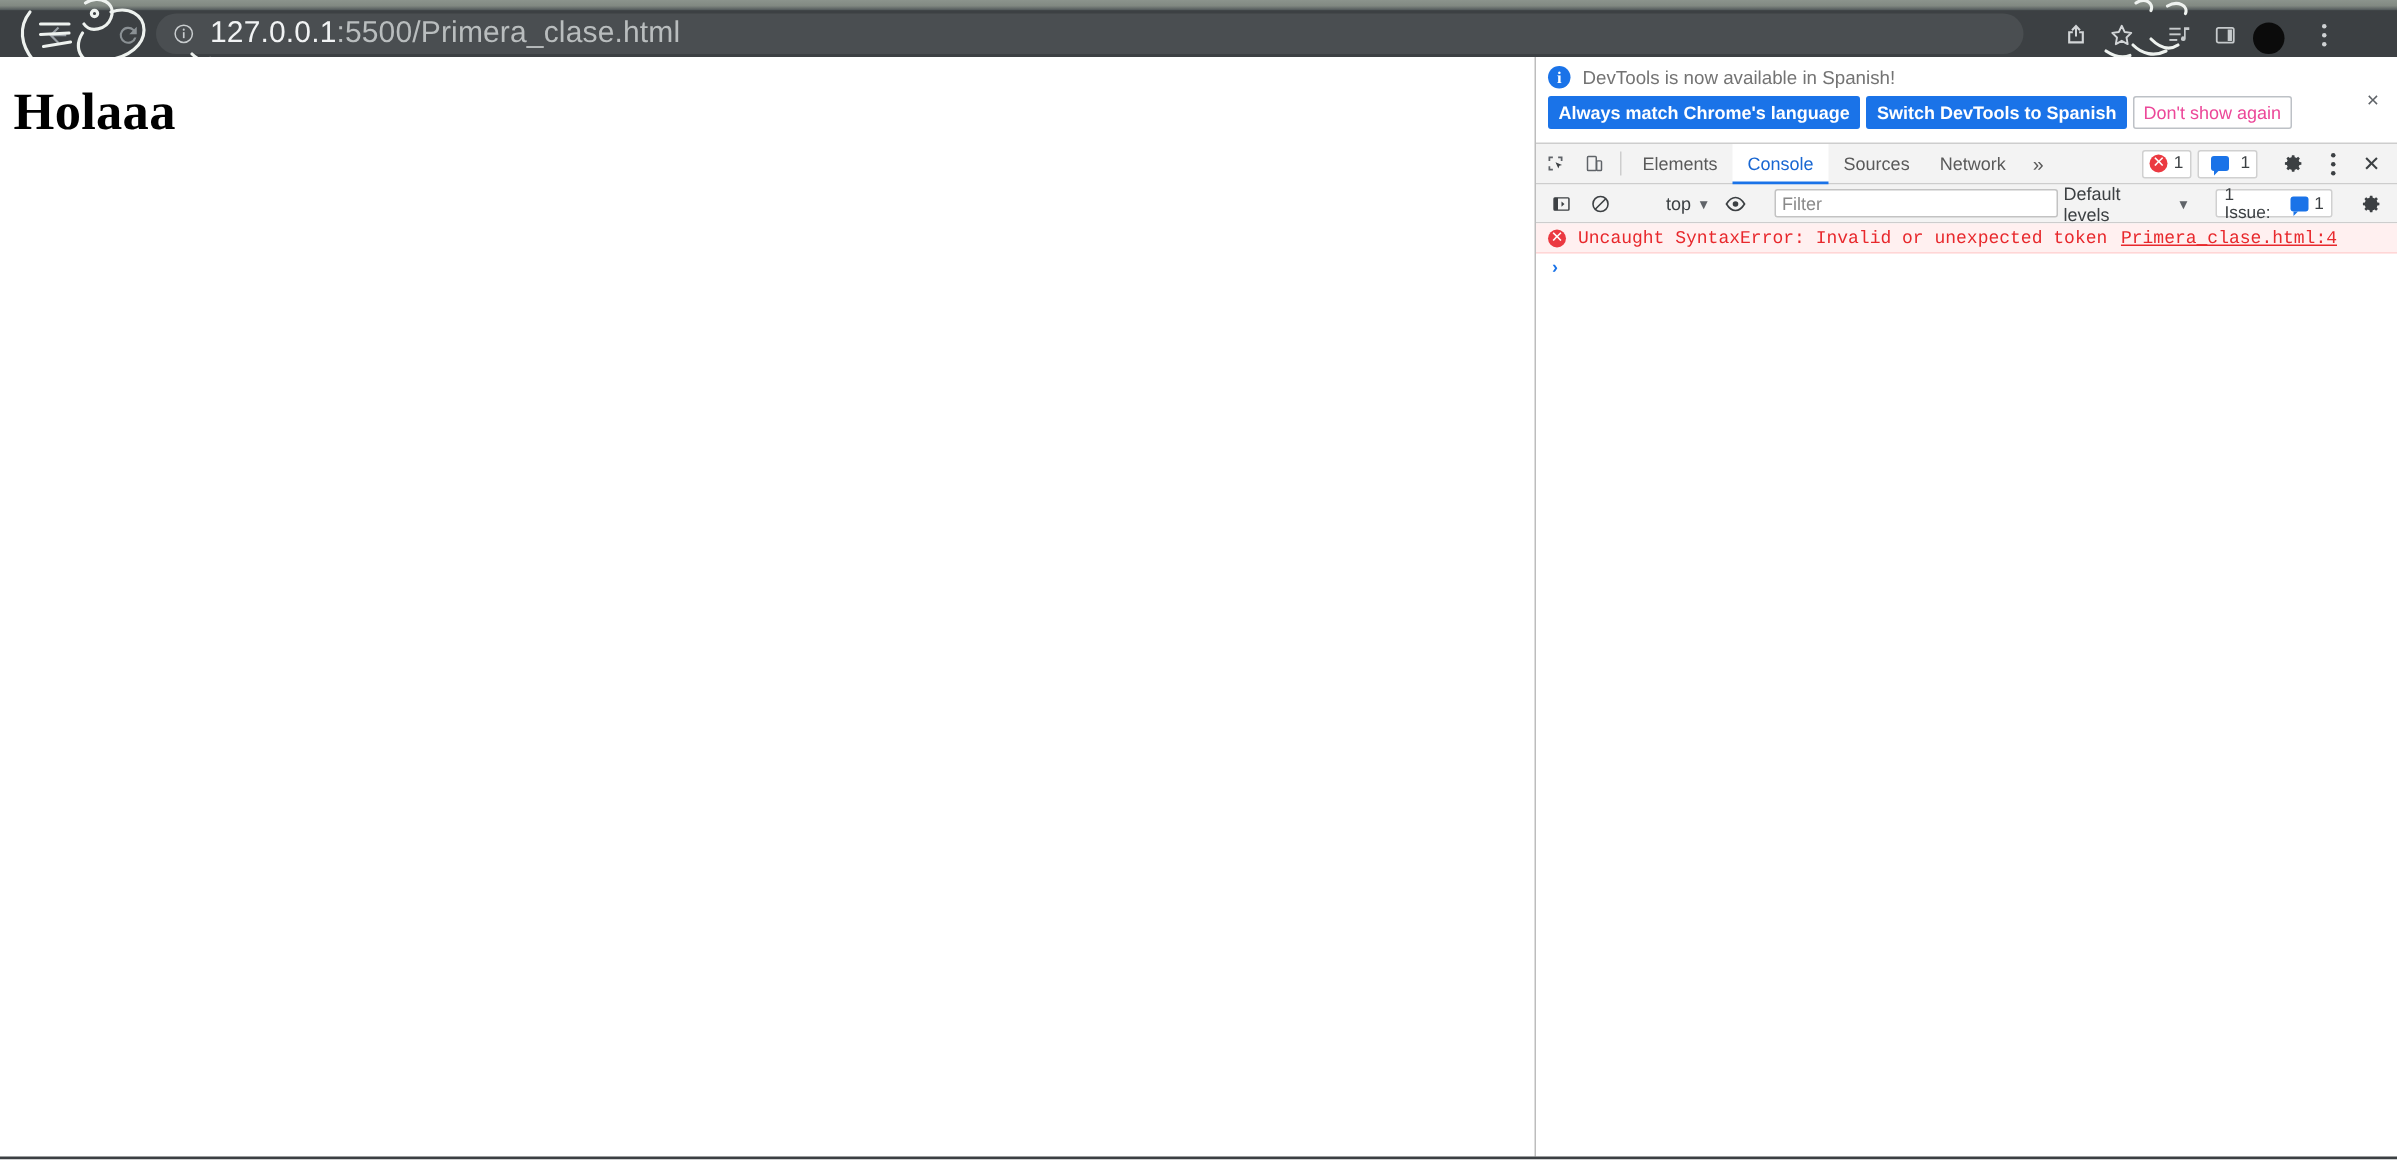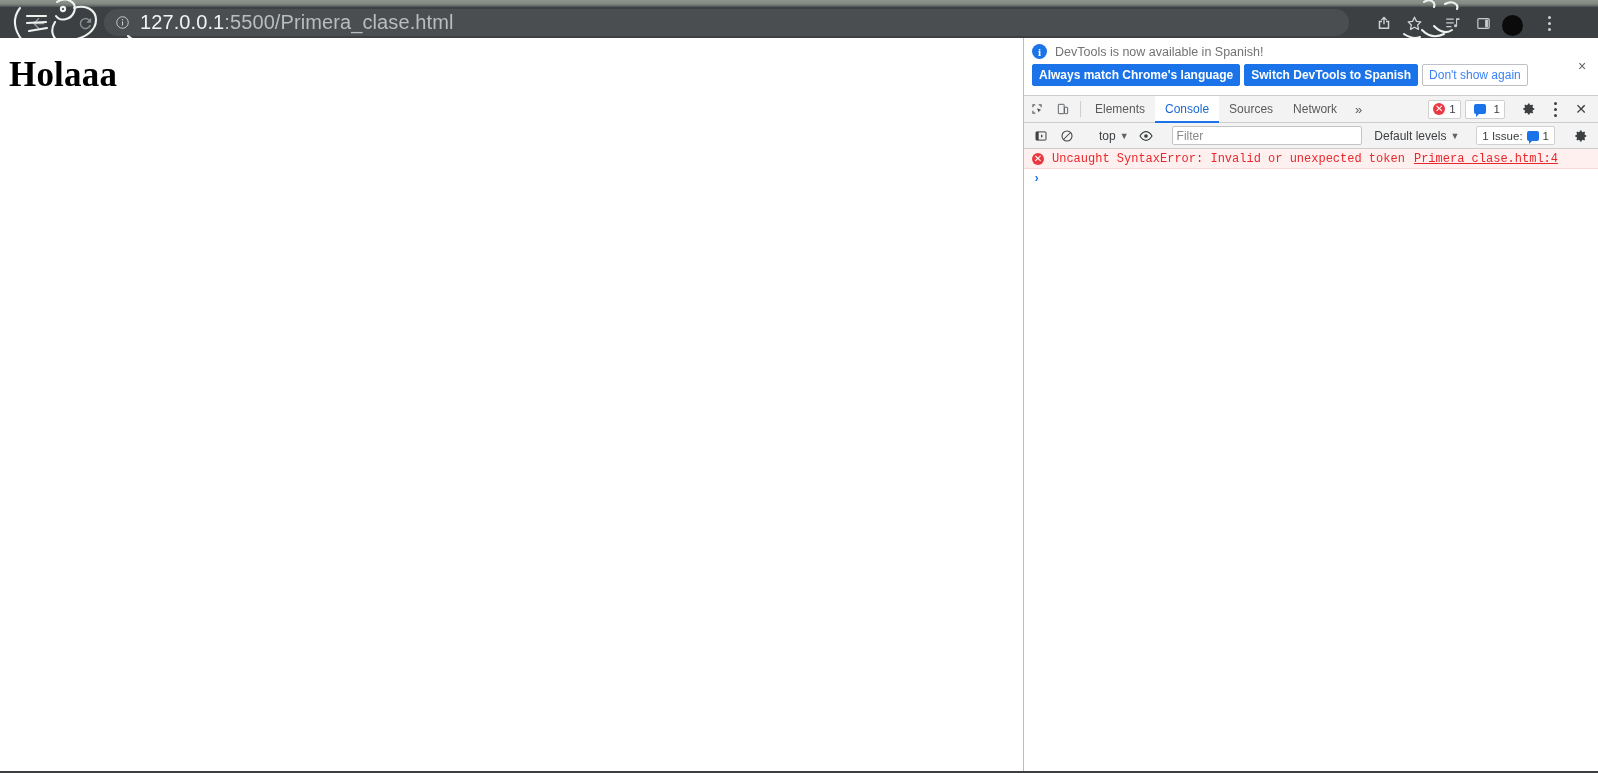--- a/index.html
+++ b/index.html
@@ -179,21 +179,21 @@
     white-space: nowrap;
     cursor: default;
   }
   .infobar-btn.primary {
     background: #1a73e8;
     color: #ffffff;
     border: 1px solid #1a73e8;
   }
   .infobar-btn.secondary {
     background: #ffffff;
-    color: #3b82f6;
+    color: #ec4899;
     border: 1px solid #bdc1c6;
     font-weight: normal;
   }
   #infobar-close {
     position: absolute;
     right: 9px; top: 21px;
     width: 14px; height: 14px;
     color: #5f6368;
     font-size: 14px;
     line-height: 14px;
@@ -282,21 +282,21 @@
     border-bottom: 1px solid #cdcdcd;
     display: flex;
     align-items: center;
     position: relative;
   }
   #context-selector {
     display: flex; align-items: center;
     font-size: 12px;
     color: #3c4043;
     padding: 0 4px;
-    margin-left: 6px;
+    margin-left: 18px;
     cursor: default;
   }
   .caret { font-size: 9px; margin-left: 4px; color: #5f6368; }
   #filter-input {
     width: 180px;
     height: 17px;
     margin-left: 4px;
     border: 1px solid #c3c3c3;
     border-radius: 2px;
     background: #fff;

